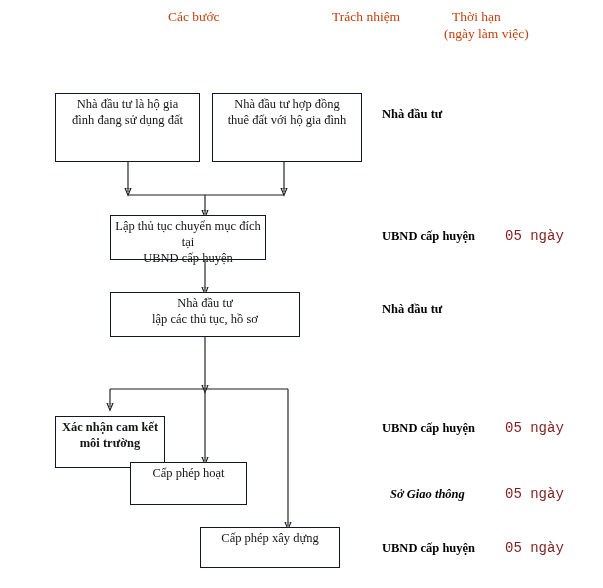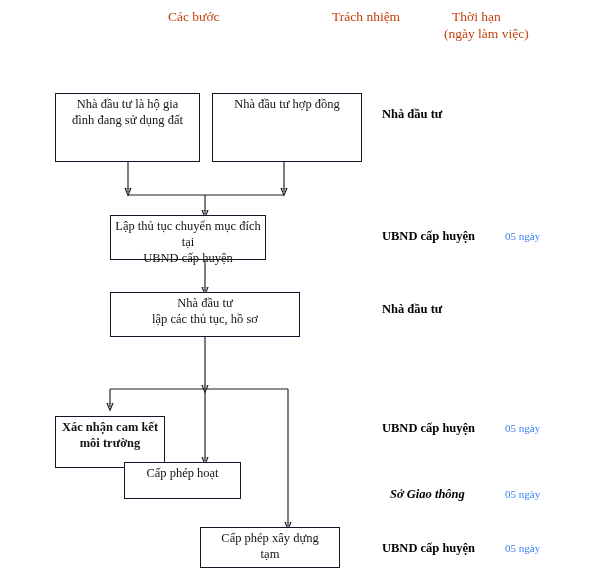--- a/index.html
+++ b/index.html
@@ -44,24 +44,25 @@
   .resp {
     position: absolute;
     font-size: 12.5px;
     line-height: 16px;
     font-weight: bold;
     color: #000000;
     white-space: nowrap;
   }
   .dline {
     position: absolute;
-    font-size: 11px;
+    font-size: 14px;
     line-height: 16px;
-    color: #3b82f6;
+    color: #7f1d1d;
     white-space: nowrap;
+    font-family: Liberation Mono, monospace;
   }
   svg.conn {
     position: absolute;
     left: 0;
     top: 0;
     width: 603px;
     height: 588px;
     pointer-events: none;
   }
   svg.conn line, svg.conn path {
@@ -111,20 +112,21 @@
   <div class="node" style="left:55px; top:93px; width:145px; height:69px;">
     <span>
       <span class="txt">Nhà đầu tư là hộ gia</span>
       <span class="txt">đình đang sử dụng đất</span>
     </span>
   </div>
 
   <div class="node" style="left:212px; top:93px; width:150px; height:69px;">
     <span>
       <span class="txt">Nhà đầu tư hợp đồng</span>
+      <span class="txt">thuê đất với hộ gia đình</span>
     </span>
   </div>
 
   <div class="node" style="left:110px; top:215px; width:156px; height:45px;">
     <span>
       <span class="txt">Lập thủ tục chuyển mục đích tại</span>
       <span class="txt">UBND cấp huyện</span>
     </span>
   </div>
 
@@ -135,30 +137,29 @@
     </span>
   </div>
 
   <div class="node" style="left:55px; top:416px; width:110px; height:52px;font-weight:bold;">
     <span>
       <span class="txt">Xác nhận cam kết</span>
       <span class="txt">môi trường</span>
     </span>
   </div>
 
-  <div class="node" style="left:124px; top:462px; width:117px; height:37px;">
+  <div class="node" style="left:130px; top:462px; width:117px; height:43px;">
     <span>
       <span class="txt">Cấp phép hoạt</span>
     </span>
   </div>
 
   <div class="node" style="left:200px; top:527px; width:140px; height:41px;">
     <span>
       <span class="txt">Cấp phép xây dựng</span>
-      <span class="txt">tạm</span>
     </span>
   </div>
 
   <div class="resp" style="left:382px; top:106px;">Nhà đầu tư</div>
   <div class="resp" style="left:382px; top:228px;">UBND cấp huyện</div>
   <div class="resp" style="left:382px; top:301px;">Nhà đầu tư</div>
   <div class="resp" style="left:382px; top:420px;">UBND cấp huyện</div>
   <div class="resp" style="left:390px; top:486px;font-style:italic;">Sở Giao thông</div>
   <div class="resp" style="left:382px; top:540px;">UBND cấp huyện</div>
 

